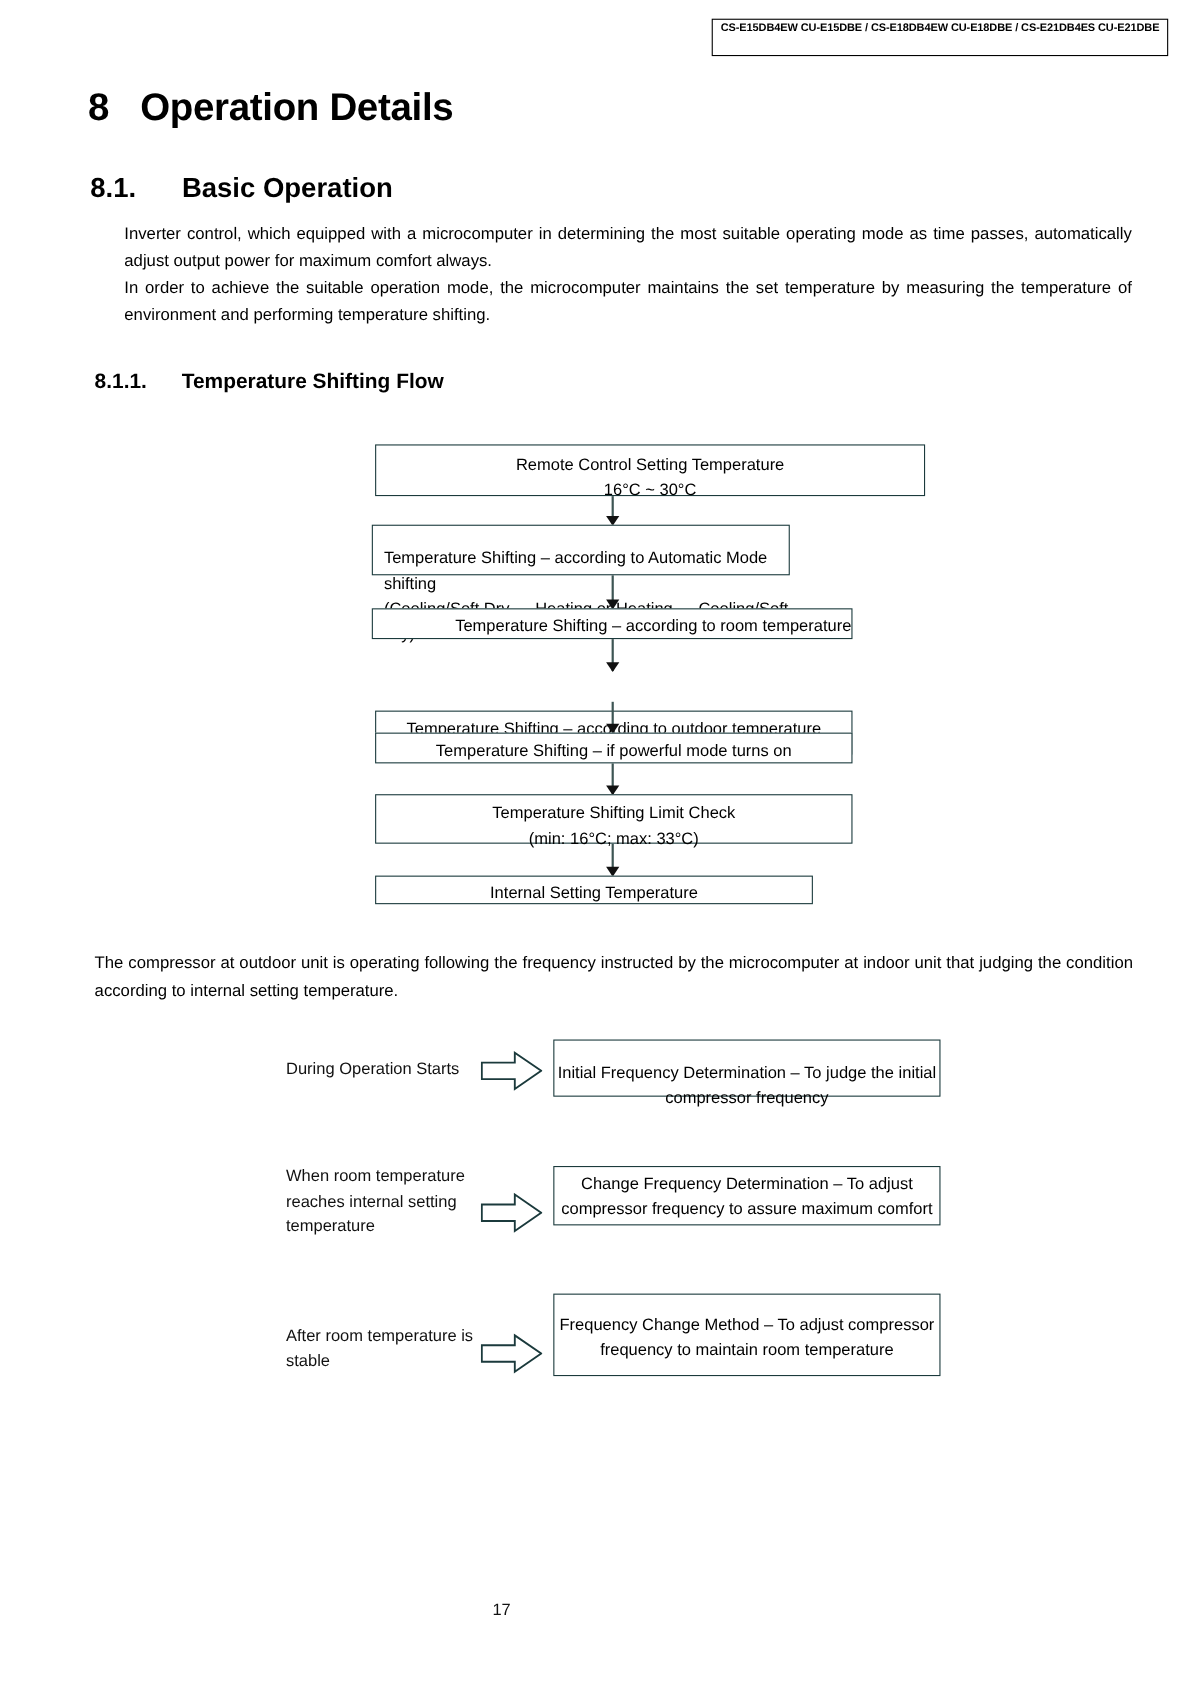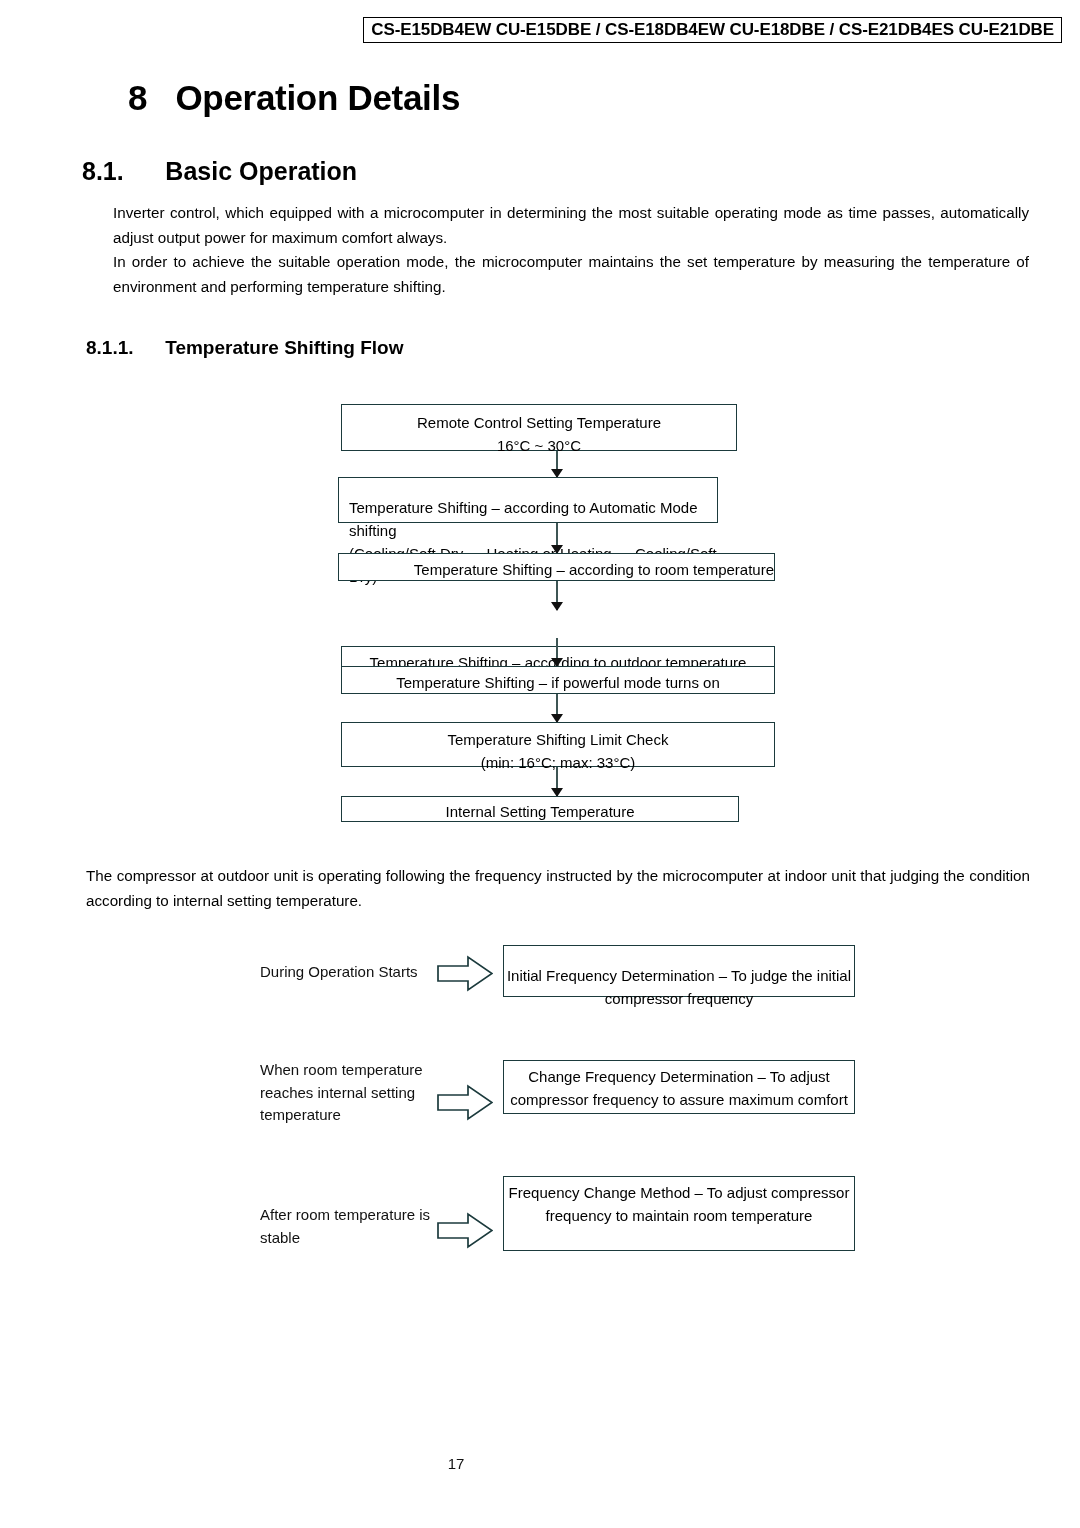--- a/index.html
+++ b/index.html
@@ -15,38 +15,37 @@
     color: #000000;
     overflow: hidden;
   }
 
   
   .model-header {
     position: absolute;
     top: 17px;
     right: 18px;
     border: 1.5px solid #000;
-    padding: 3px 7px 4px 7px;
-    font-size: 17px;
+    padding: 3px 7px 19px 7px;
+    font-size: 10px;
     font-weight: bold;
     letter-spacing: -0.1px;
     line-height: 1;
     white-space: nowrap;
   }
 
   
   .chapter-title {
     position: absolute;
     left: 80px;
     top: 78px;
     font-size: 35px;
     font-weight: bold;
     letter-spacing: -0.3px;
     white-space: pre;
-    margin-left: 48px;
   }
   .section-title {
     position: absolute;
     left: 82px;
     top: 157px;
     font-size: 25px;
     font-weight: bold;
     white-space: pre;
   }
   .subsection-title {
@@ -77,21 +76,21 @@
     border: 1.6px solid #1b3a3c;
     background: #ffffff;
     font-size: 15px;
     line-height: 23px;
     color: #000;
   }
   .vbox .vline { display: block; }
   .vbox.center { text-align: center; }
   .vbox.left { text-align: left; padding-left: 10px; }
 
-  .vbox.b1 { left: 341px; top: 404px; width: 396px; height: 47px; padding-top: 6px; }
+  .vbox.b1 { left: 341px; top: 404px; width: 500px; height: 47px; padding-top: 6px; }
   .vbox.b2 { left: 338px; top: 477px; width: 380px; height: 46px; padding-top: 18px; }
   .vbox.b3 { left: 338px; top: 553px; width: 437px; height: 28px; padding-top: 4px; text-align: right; }
   .vbox.b4 { left: 341px; top: 610px; width: 434px; height: 40px; padding-top: 4px; margin-top: 36px; }
   .vbox.b5 { left: 341px; top: 666px; width: 434px; height: 28px; padding-top: 4px; }
   .vbox.b6 { left: 341px; top: 722px; width: 434px; height: 45px; padding-top: 5px; }
   .vbox.b7 { left: 341px; top: 796px; width: 398px; height: 26px; padding-top: 3px; }
 
   .connector {
     position: absolute;
     left: 556px;
@@ -150,21 +149,21 @@
     box-sizing: border-box;
     border: 1.6px solid #1b3a3c;
     background: #fff;
     font-size: 15px;
     line-height: 23px;
     text-align: center;
     color: #000;
   }
   .arow1 .abox { top: 5px; height: 52px; padding-top: 18px; }
   .arow2 .abox { top: 12px; height: 54px; padding-top: 4px; }
-  .arow3 .abox { top: 6px; height: 75px; padding-top: 4px; }
+  .arow3 .abox { top: 6px; height: 75px; padding-top: 16px; }
 
   
   .page-number {
     position: absolute;
     left: 0;
     top: 1455px;
     width: 912px;
     text-align: center;
     font-size: 15px;
     color: #111;

